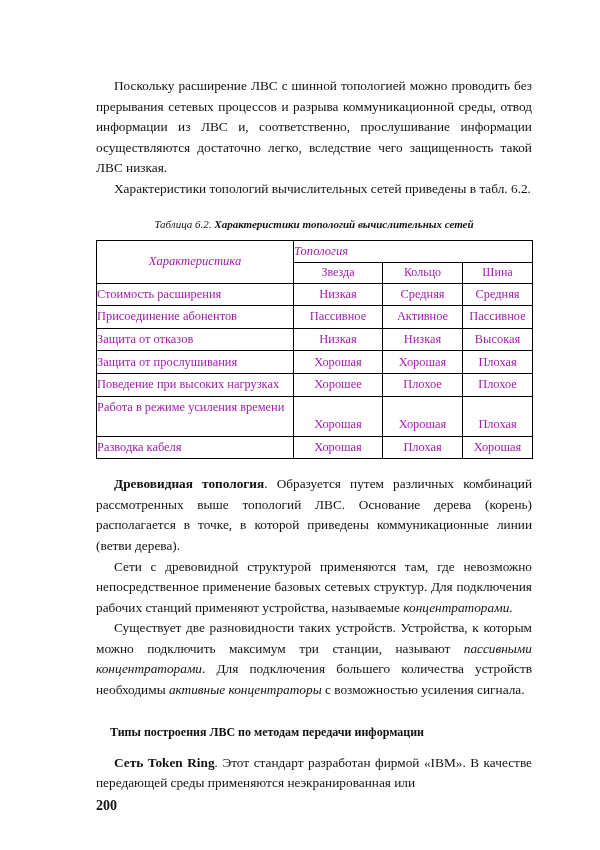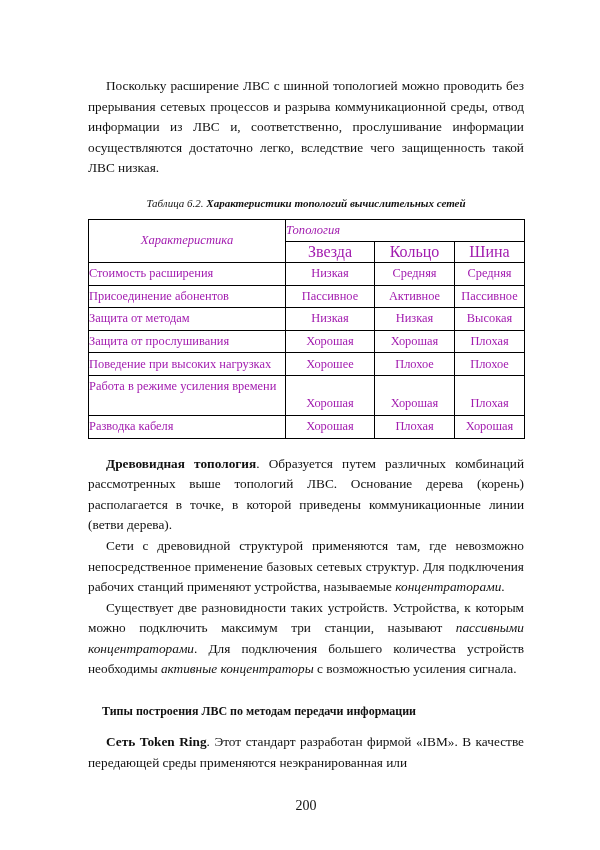--- a/index.html
+++ b/index.html
@@ -12,21 +12,21 @@
     width: 600px;
     height: 850px;
     position: relative;
     overflow: hidden;
     font-family: "Liberation Serif", "DejaVu Serif", serif;
     color: #111111;
   }
 
   .page {
     position: absolute;
-    left: 88px;
+    left: 96px;
     top: 0;
     width: 436px;
     height: 850px;
   }
 
   
   p.body-par {
     margin: 0;
     font-size: 13.3px;
     line-height: 20.6px;
@@ -85,21 +85,21 @@
     text-align: left;
     vertical-align: middle;
     height: 21px;
     font-size: 12.6px;
   }
   th.hd-sub {
     font-weight: normal;
     text-align: center;
     vertical-align: middle;
     height: 20px;
-    font-size: 16px;
+    font-size: 12px;
   }
 
   td.lbl {
     text-align: left;
     vertical-align: middle;
     padding: 2px 4px 2px 7px;
     height: 21.6px;
     text-align: justify;
     text-justify: inter-word;
     margin-top: 8px;
@@ -125,32 +125,33 @@
 
   .gap-top { padding-top: 15px; }
   .gap-top-sm { padding-top: 11px; }
 
   
   .page-num {
     position: absolute;
     left: 0;
     top: 798px;
     width: 436px;
-    text-align: center;
+    text-align: left;
     font-size: 14px;
-    font-weight: normal;
+    font-weight: bold;
   }
 </style>
 </head>
 <body>
 
 <div class="page">
 
   <p class="body-par first-par">Поскольку расширение ЛВС с шинной топологией можно проводить без прерывания сетевых процессов и разрыва коммуникационной среды, отвод информации из ЛВС и, соответственно, прослушивание информации осуществляются достаточно легко, вследствие чего защищенность такой ЛВС низкая.</p>
 
+  <p class="body-par">Характеристики топологий вычислительных сетей приведены в табл. 6.2.</p>
 
   <p class="tbl-caption">
     <span class="cap-num">Таблица 6.2.</span><span class="cap-title"> Характеристики топологий вычислительных сетей</span>
   </p>
 
   <div class="tbl-wrap">
     <table class="topo">
       <colgroup>
         <col class="c1">
           <col class="c2">
@@ -175,21 +176,21 @@
           <td class="val">Средняя</td>
           <td class="val">Средняя</td>
         </tr>
         <tr>
           <td class="lbl">Присоединение абонентов</td>
           <td class="val">Пассивное</td>
           <td class="val">Активное</td>
           <td class="val">Пассивное</td>
         </tr>
         <tr>
-          <td class="lbl">Защита от методам</td>
+          <td class="lbl">Защита от отказов</td>
           <td class="val">Низкая</td>
           <td class="val">Низкая</td>
           <td class="val">Высокая</td>
         </tr>
         <tr>
           <td class="lbl">Защита от прослушивания</td>
           <td class="val">Хорошая</td>
           <td class="val">Хорошая</td>
           <td class="val">Плохая</td>
         </tr>

